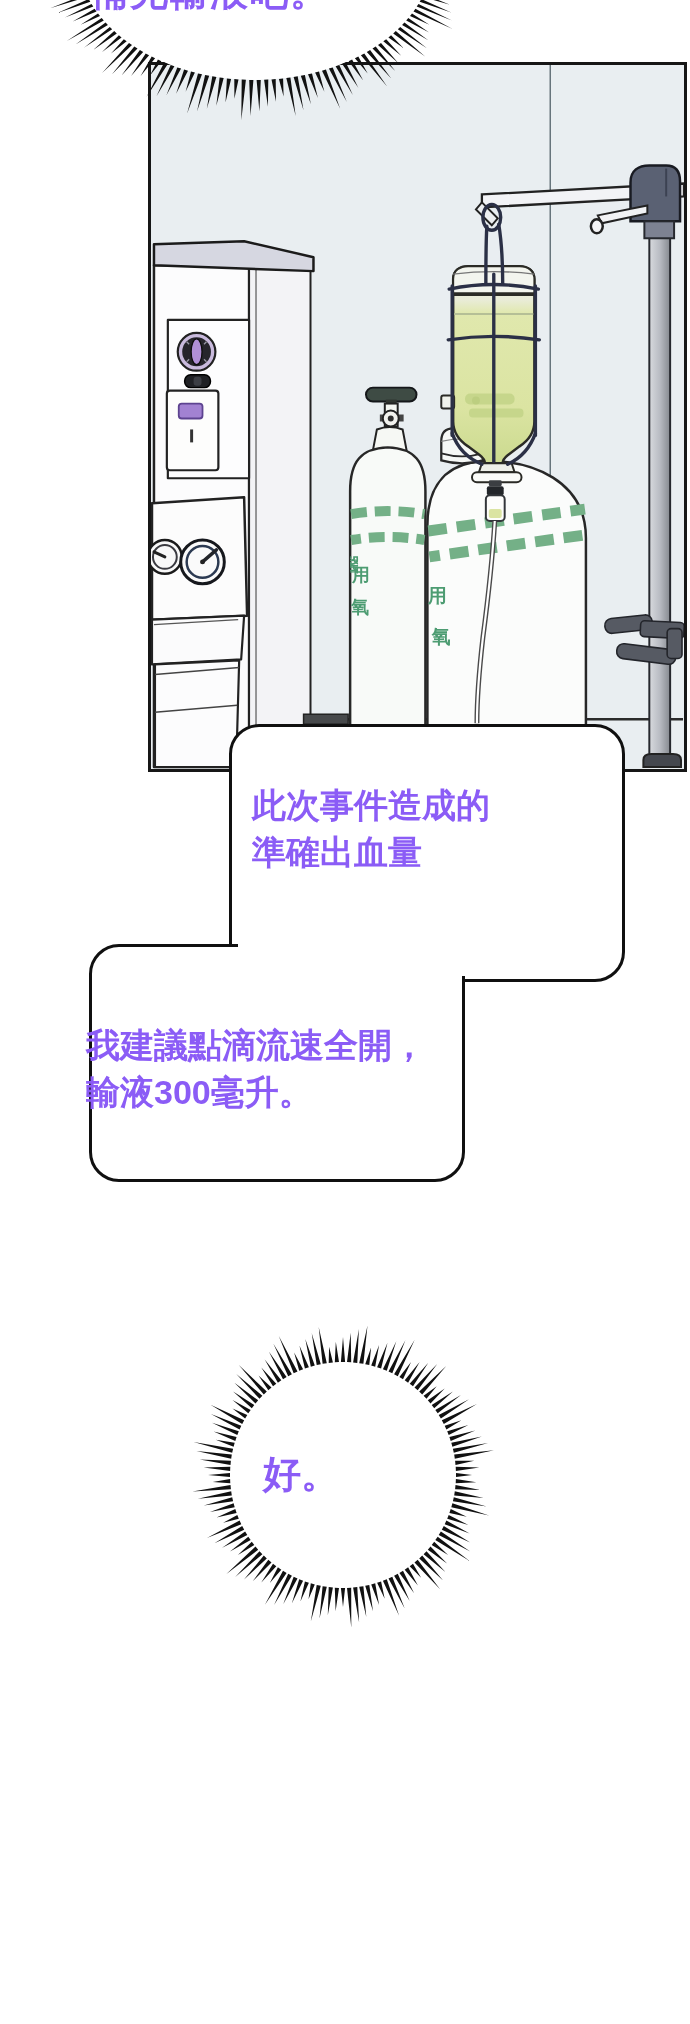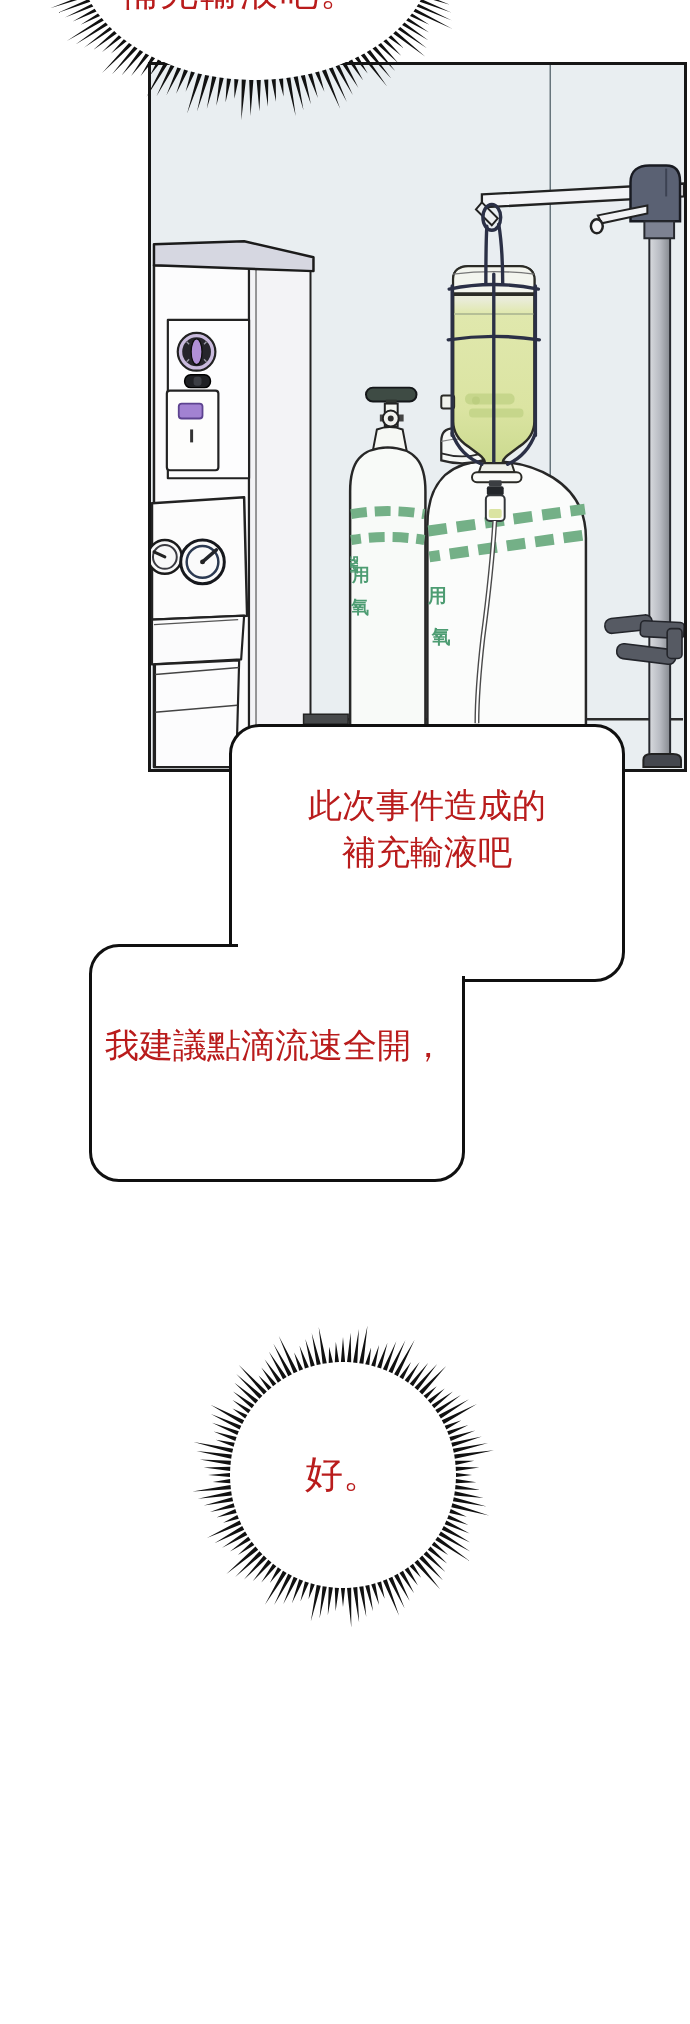--- a/index.html
+++ b/index.html
@@ -6,22 +6,22 @@
   #page{position:relative;width:690px;height:2024px;background:#fff;overflow:hidden;
         font-family:"Liberation Sans","DejaVu Sans",sans-serif;}
   .abs{position:absolute;}
   #panel{left:148px;top:62px;width:539px;height:710px;border:3px solid #161616;
          background:#e9eef1;box-sizing:border-box;z-index:5;}
   #panel svg{display:block;width:100%;height:100%;}
   .bubble{background:#fff;border:3.5px solid #101010;border-radius:30px;box-sizing:border-box;}
   #bubble1{left:229px;top:724px;width:396px;height:258px;z-index:20;}
   #bubble2{left:89px;top:944px;width:376px;height:238px;z-index:21;}
   .patch{background:#fff;z-index:22;}
-  .btext{color:#b91c1c;font-weight:400;font-size:34px;line-height:47px;
-         text-align:center;z-index:25;letter-spacing:0px;white-space:nowrap;}
+  .btext{color:#8b5cf6;font-weight:700;font-size:34px;line-height:47px;
+         text-align:left;z-index:25;letter-spacing:0px;white-space:nowrap;}
   #toptext{left:90px;top:-30px;width:300px;font-size:38px;line-height:44px;
            letter-spacing:2px;z-index:32;}
   #b3text{left:263px;top:1449px;width:160px;font-size:38px;line-height:50px;z-index:32;}
   .spikesvg{z-index:30;pointer-events:none;}
   svg text{font-family:"Liberation Sans","DejaVu Sans",sans-serif;}
 </style>
 </head>
 <body>
 
 <div id="page">
@@ -184,24 +184,25 @@
 
   <div id="bubble1" class="abs bubble"></div>
 
   <div id="bubble2" class="abs bubble"></div>
 
   <div class="abs patch" style="left:238px;top:943px;width:222px;height:9px"></div>
   <div class="abs patch" style="left:433px;top:943px;width:32px;height:33px"></div>
 
   <div class="abs btext" style="left:252px;top:782px;width:350px">
     <div>此次事件造成的</div>
-    <div>補充輸液吧</div>
+    <div>準確出血量</div>
   </div>
-  <div class="abs btext" style="left:100px;top:1022px;width:350px">
+  <div class="abs btext" style="left:86px;top:1022px;width:350px">
     <div>我建議點滴流速全開，</div>
+    <div>輸液300毫升。</div>
   </div>
 
   <svg class="abs spikesvg" style="left:163px;top:1295px;width:360px;height:360px" viewBox="0 0 360 360">
     <circle cx="180" cy="180" r="113" fill="#fff"></circle>
     <path class="spikes" d="M293.0,177.9L309.0,180.0L293.0,182.1ZM292.9,184.0L313.3,187.2L292.7,188.2ZM292.5,190.1L317.2,194.9L292.1,194.3ZM291.8,196.2L320.6,203.1L291.2,200.4ZM290.8,202.2L323.6,211.6L289.9,206.3ZM289.4,208.2L326.0,220.5L288.3,212.2ZM287.7,214.1L303.7,221.7L286.4,218.1ZM285.7,219.9L305.4,230.0L284.2,223.8ZM283.4,225.5L306.6,238.6L281.7,229.3ZM280.8,231.1L307.2,247.5L278.8,234.8ZM277.9,236.4L307.2,256.6L275.7,240.0ZM274.7,241.7L306.6,265.9L272.3,245.1ZM271.2,246.7L285.1,259.9L268.7,250.0ZM267.5,251.5L284.0,268.4L264.8,254.7ZM263.5,256.2L282.4,277.0L260.6,259.2ZM259.2,260.6L280.1,285.6L256.2,263.5ZM254.7,264.8L277.1,294.3L251.5,267.5ZM250.0,268.7L258.1,282.7L246.7,271.2ZM245.1,272.3L254.9,290.5L241.7,274.7ZM240.0,275.7L251.1,298.2L236.4,277.9ZM234.8,278.8L246.7,305.9L231.1,280.8ZM229.3,281.7L241.7,313.4L225.5,283.4ZM223.8,284.2L236.1,320.7L219.9,285.7ZM218.1,286.4L221.7,303.7L214.1,287.7ZM212.2,288.3L216.1,310.1L208.2,289.4ZM206.3,289.9L210.0,316.2L202.2,290.8ZM200.4,291.2L203.3,322.1L196.2,291.8ZM194.3,292.1L196.1,327.6L190.1,292.5ZM188.2,292.7L188.3,332.8L184.0,292.9ZM182.1,293.0L180.0,312.0L177.9,293.0ZM176.0,292.9L172.6,316.3L171.8,292.7ZM169.9,292.5L164.8,320.2L165.7,292.1ZM163.8,291.8L156.5,323.6L159.6,291.2ZM157.8,290.8L147.8,326.5L153.7,289.9ZM151.8,289.4L145.5,304.3L147.8,288.3ZM145.9,287.7L137.4,306.5L141.9,286.4ZM140.1,285.7L128.9,308.2L136.2,284.2ZM134.5,283.4L120.2,309.3L130.7,281.7ZM128.9,280.8L111.1,309.9L125.2,278.8ZM123.6,277.9L101.9,309.8L120.0,275.7ZM118.3,274.7L106.8,288.0L114.9,272.3ZM113.3,271.2L98.3,287.5L110.0,268.7ZM108.5,267.5L89.7,286.3L105.3,264.8ZM103.8,263.5L81.0,284.5L100.8,260.6ZM99.4,259.2L72.2,282.1L96.5,256.2ZM95.2,254.7L63.4,279.1L92.5,251.5ZM91.3,250.0L74.9,259.9L88.8,246.7ZM87.7,245.1L67.0,256.6L85.3,241.7ZM84.3,240.0L59.2,252.7L82.1,236.4ZM81.2,234.8L51.4,248.2L79.2,231.1ZM78.3,229.3L43.9,243.0L76.6,225.5ZM75.8,223.8L60.2,227.7L74.3,219.9ZM73.6,218.1L53.5,222.6L72.3,214.1ZM71.7,212.2L47.0,216.9L70.6,208.2ZM70.1,206.3L40.8,210.6L69.2,202.2ZM68.8,200.4L34.9,203.8L68.2,196.2ZM67.9,194.3L29.4,196.4L67.5,190.1ZM67.3,188.2L49.7,187.1L67.1,184.0ZM67.0,182.1L45.0,180.0L67.0,177.9ZM67.1,176.0L40.7,172.4L67.3,171.8ZM67.5,169.9L36.8,164.4L67.9,165.7ZM68.2,163.8L33.5,156.0L68.8,159.6ZM69.2,157.8L30.6,147.1L70.1,153.7ZM70.6,151.8L52.8,144.7L71.7,147.8ZM72.3,145.9L50.6,136.4L73.6,141.9ZM74.3,140.1L49.0,127.8L75.8,136.2ZM76.6,134.5L47.9,118.9L78.3,130.7ZM79.2,128.9L47.5,109.7L81.2,125.2ZM82.1,123.6L69.5,113.5L84.3,120.0ZM85.3,118.3L69.5,105.1L87.7,114.9ZM88.8,113.3L70.1,96.5L91.3,110.0ZM92.5,108.5L71.4,87.7L95.2,105.3ZM96.5,103.8L73.3,78.9L99.4,100.8ZM100.8,99.4L75.8,70.0L103.8,96.5ZM105.3,95.2L95.5,80.5L108.5,92.5ZM110.0,91.3L98.3,72.5L113.3,88.8ZM114.9,87.7L101.7,64.5L118.3,85.3ZM120.0,84.3L105.8,56.6L123.6,82.1ZM125.2,81.2L110.4,48.8L128.9,79.2ZM130.7,78.3L115.8,41.1L134.5,76.6ZM136.2,75.8L131.1,57.4L140.1,74.3ZM141.9,73.6L136.4,50.6L145.9,72.3ZM147.8,71.7L142.3,44.1L151.8,70.6ZM153.7,70.1L148.7,37.9L157.8,69.2ZM159.6,68.8L155.7,32.0L163.8,68.2ZM165.7,67.9L166.1,51.8L169.9,67.5ZM171.8,67.3L172.8,46.7L176.0,67.1ZM177.9,67.0L180.0,42.0L182.1,67.0ZM184.0,67.1L187.7,37.7L188.2,67.3ZM190.1,67.5L195.9,33.9L194.3,67.9ZM196.2,68.2L204.5,30.5L200.4,68.8ZM202.2,69.2L208.1,52.6L206.3,70.1ZM208.2,70.6L216.1,49.9L212.2,71.7ZM214.1,72.3L224.5,47.8L218.1,73.6ZM219.9,74.3L233.3,46.2L223.8,75.8ZM225.5,76.6L242.4,45.2L229.3,78.3ZM231.1,79.2L251.7,44.8L234.8,81.2ZM236.4,82.1L248.1,66.9L240.0,84.3ZM241.7,85.3L256.6,67.0L245.1,87.7ZM246.7,88.8L265.3,67.8L250.0,91.3ZM251.5,92.5L274.2,69.1L254.7,95.2ZM256.2,96.5L283.2,71.1L259.2,99.4ZM260.6,100.8L273.7,91.3L263.5,103.8ZM264.8,105.3L281.7,93.6L267.5,108.5ZM268.7,110.0L289.9,96.5L271.2,113.3ZM272.3,114.9L297.9,100.0L274.7,118.3ZM275.7,120.0L306.0,104.2L277.9,123.6ZM278.8,125.2L313.9,109.0L280.8,128.9ZM281.7,130.7L298.4,125.2L283.4,134.5ZM284.2,136.2L305.4,130.0L285.7,140.1ZM286.4,141.9L312.2,135.5L287.7,145.9ZM288.3,147.8L318.8,141.5L289.4,151.8ZM289.9,153.7L325.0,148.1L290.8,157.8ZM291.2,159.6L331.0,155.2L291.8,163.8ZM292.1,165.7L311.2,165.7L292.5,169.9ZM292.7,171.8L316.3,172.6L292.9,176.0Z" fill="#111"></path>
   </svg>
   <div id="b3text" class="abs btext">好。</div>
 
 </div>
 

